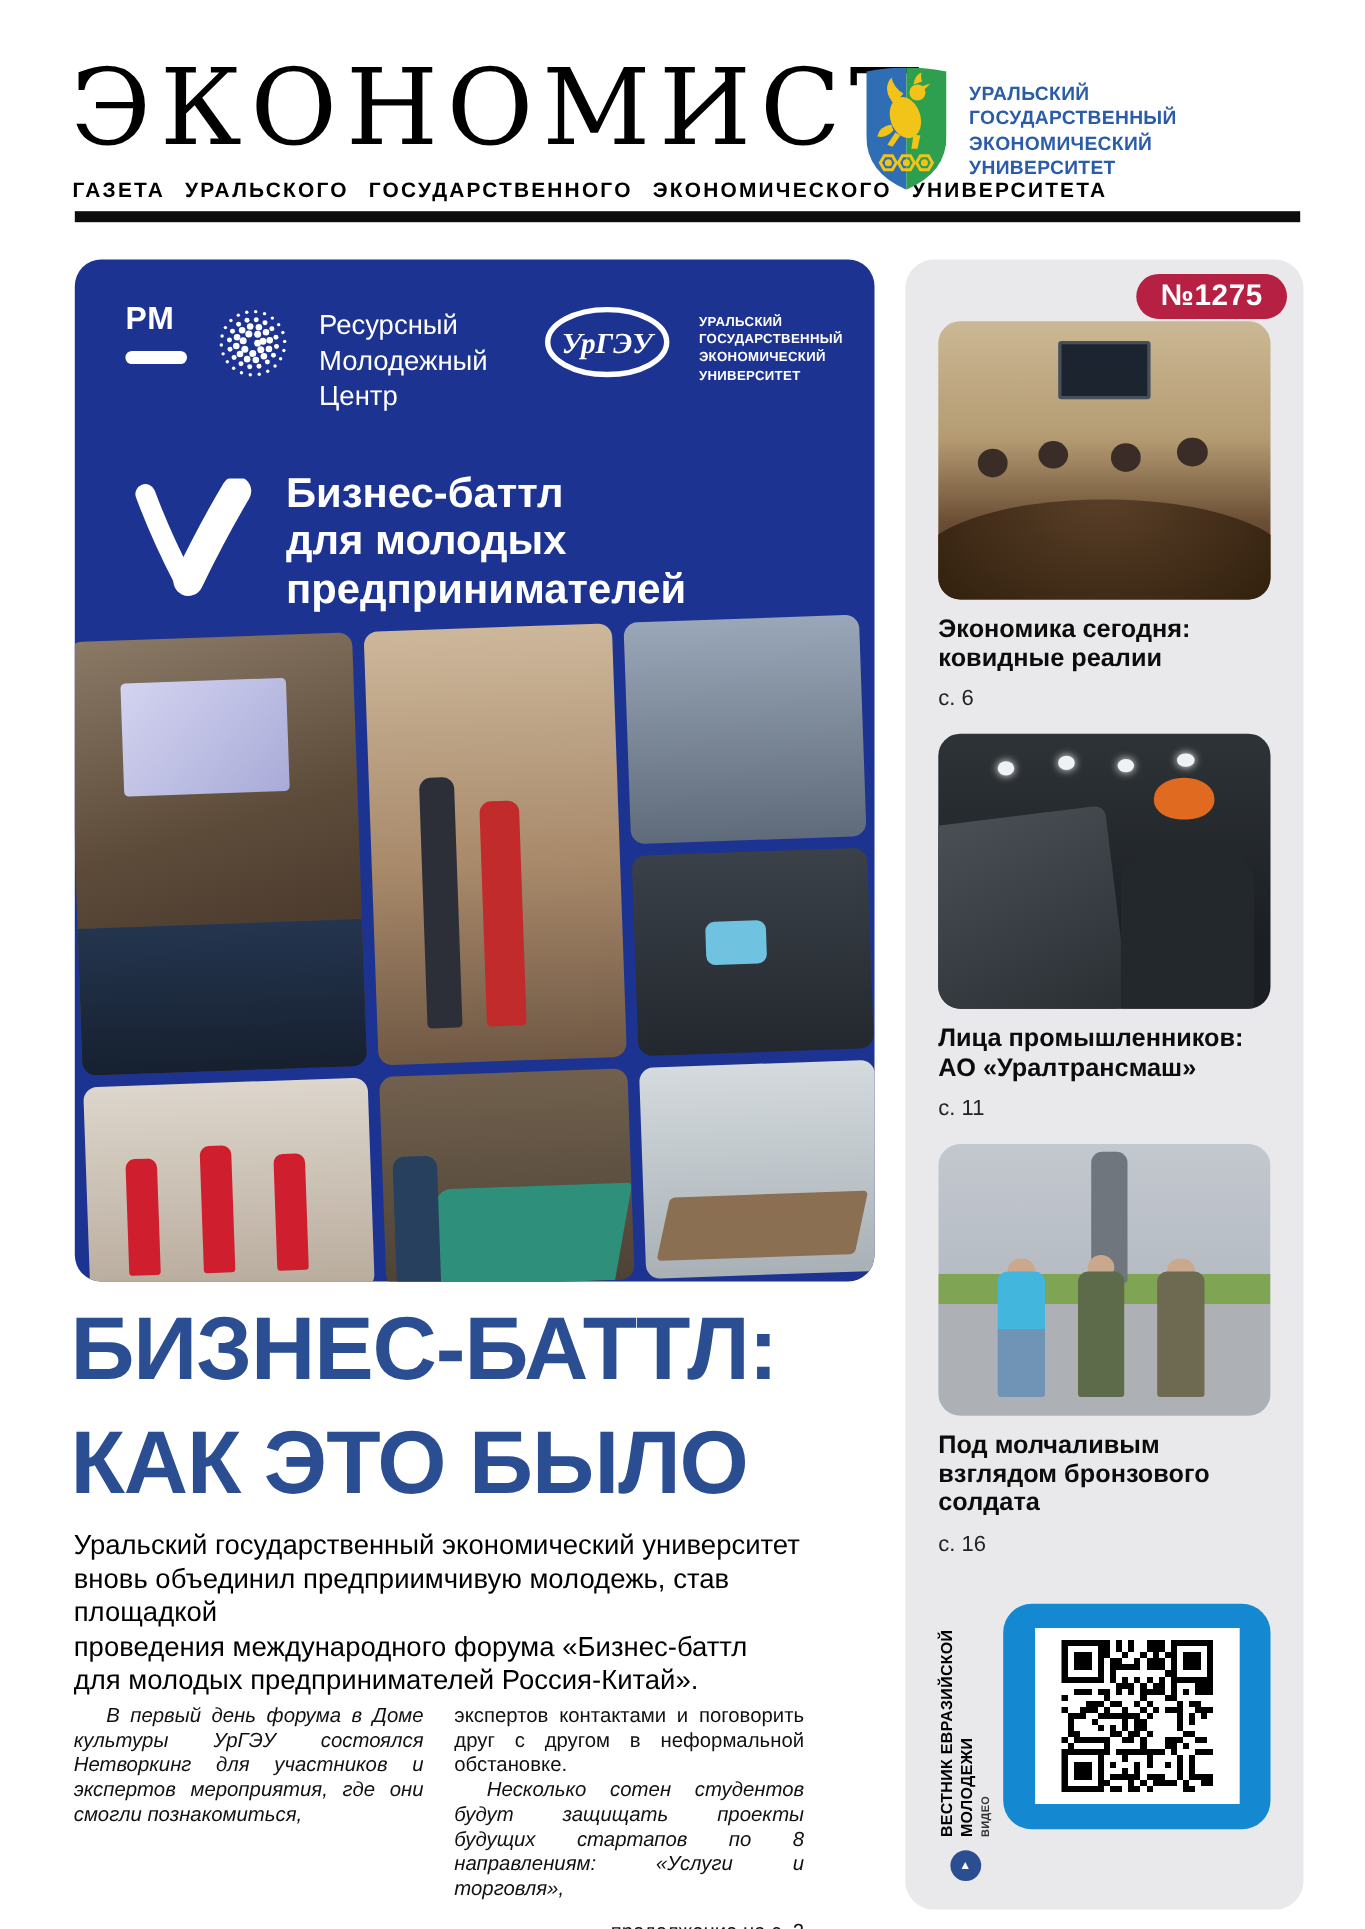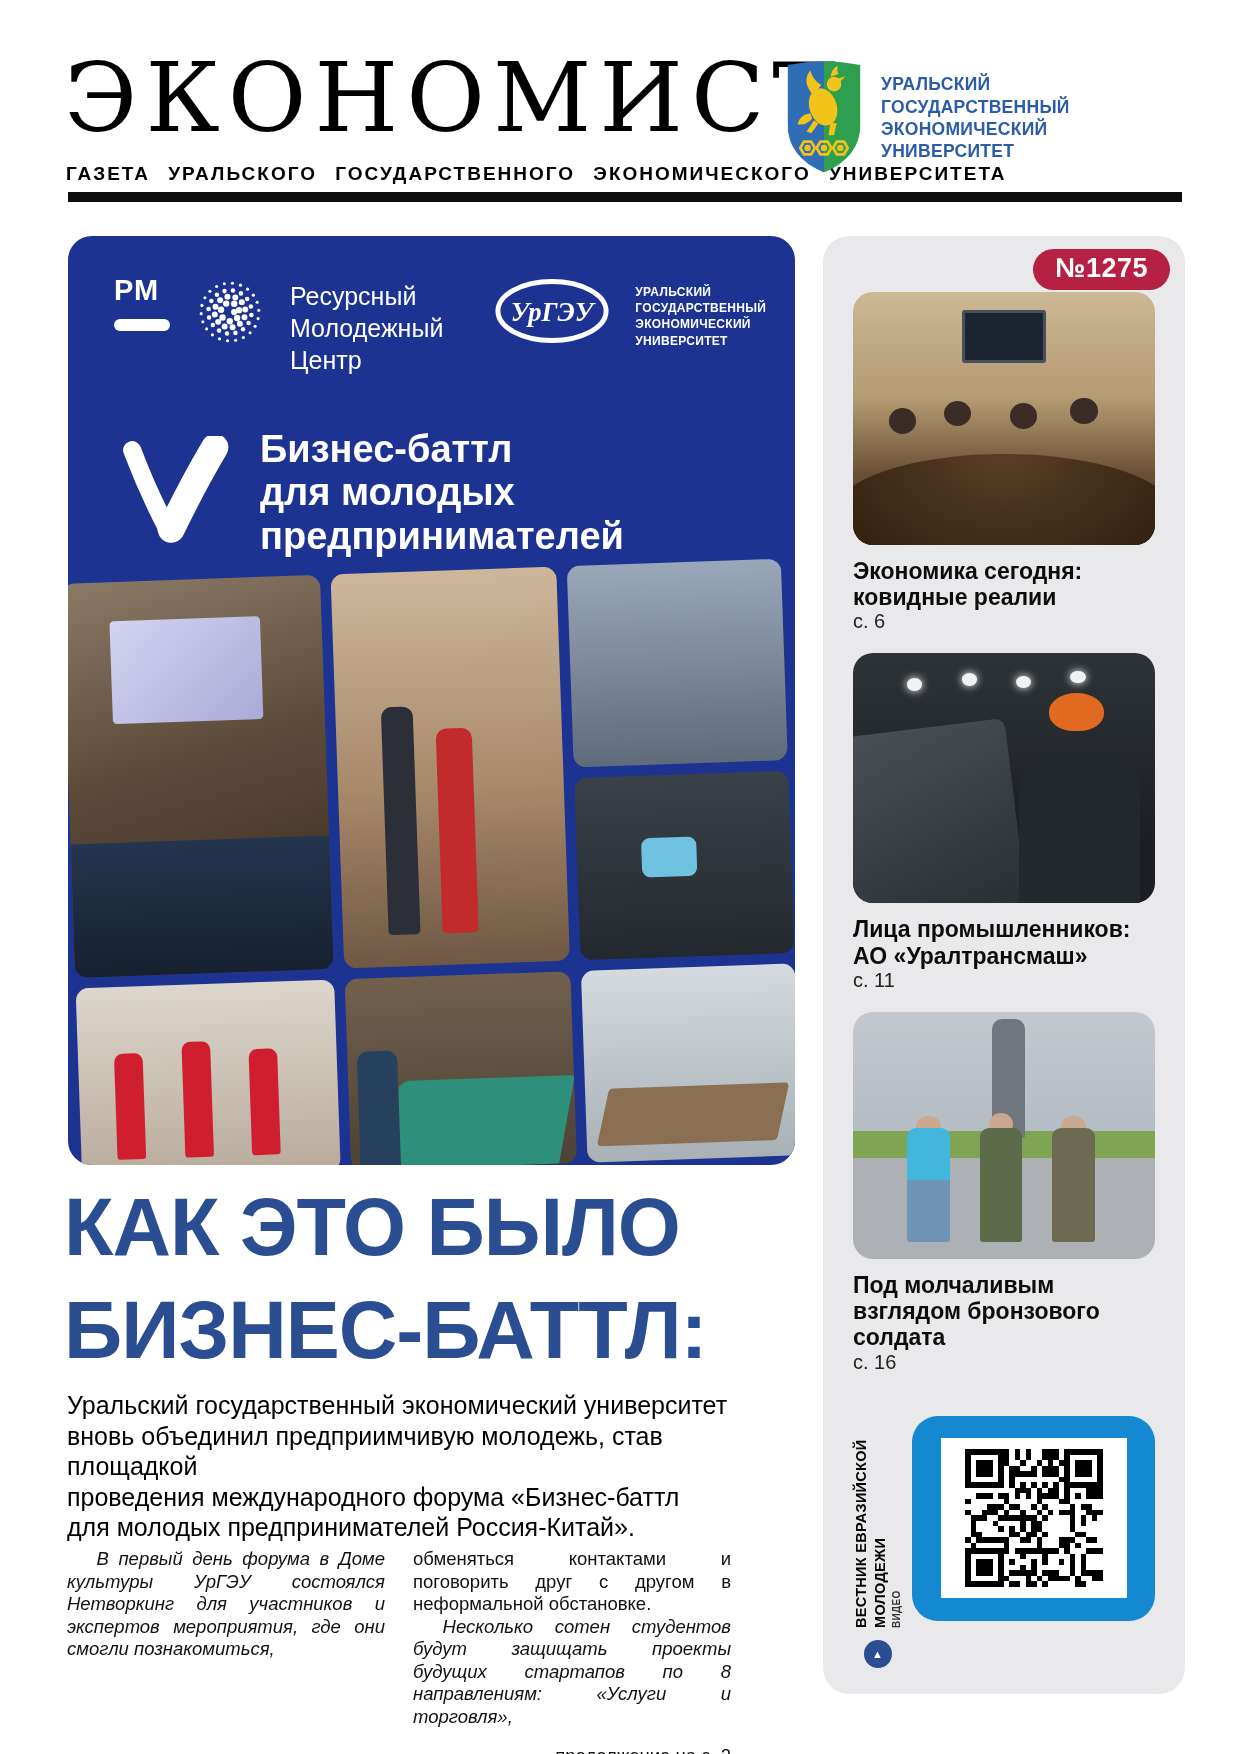--- a/index.html
+++ b/index.html
@@ -102,21 +102,21 @@
   .tp2 .machine{ position:absolute; left:-4%; bottom:-4%; width:58%; height:74%; background:linear-gradient(160deg,#4a5056,#2a2f34); border-radius:10px; transform:rotate(-7deg); }
   .tp2 .helmet{ position:absolute; right:17%; top:16%; width:18%; height:15%; background:#e06a1f; border-radius:50% 50% 46% 46%; }
   .tp2 .worker{ position:absolute; right:5%; bottom:0; width:40%; height:56%; background:#23282d; border-radius:24px 24px 0 0; }
   .tp3{ height:247px; margin-top:20px;
     background:linear-gradient(180deg, rgba(0,0,0,0) 0 48%, #7fa453 48% 59%, #adb1b5 59% 100%),
                linear-gradient(180deg,#c3c8cf,#a8afb8); }
   .tp3 .statue{ position:absolute; left:46%; top:3%; width:11%; height:48%; background:#6f767e; border-radius:10px 10px 2px 2px; }
   .tp3 .fig{ position:absolute; bottom:7%; width:14%; height:46%; border-radius:9px 9px 3px 3px; }
   .tp3 .head{ position:absolute; width:8%; height:9%; border-radius:50%; background:#c9a88d; }
   .teaser-title{ font-size:23px; font-weight:bold; line-height:1.14; margin-top:13px; color:#0c0c0c; }
-  .teaser-page{ font-size:20px; margin-top:0; color:#222; }
+  .teaser-page{ font-size:20px; margin-top:14px; color:#222; }
 
   .qr-section{ display:flex; margin-top:42px; gap:10px; }
   .qr-labels{ display:flex; gap:3px; height:212px; }
   .vtext{
     writing-mode:vertical-rl; transform:rotate(180deg);
     font-weight:bold; font-size:14.5px; letter-spacing:.3px; color:#000;
   }
   .vtext.small{ font-weight:bold; font-size:10px; color:#333; }
   .label-col{ display:flex; flex-direction:column; align-items:center; }
   .up-circle{
@@ -296,35 +296,35 @@
         <div class="table"></div>
         <div class="suit"></div>
       </div>
       <div class="tile t-g">
         <div class="desk"></div>
       </div>
     </div>
   </div>
 
   <div class="headline">
+    <div>БИЗНЕС-БАТТЛ:</div>
     <div>КАК ЭТО БЫЛО</div>
-    <div>БИЗНЕС-БАТТЛ:</div>
   </div>
 
   <p class="lead pre">Уральский государственный экономический университет
 вновь объединил предприимчивую молодежь, став площадкой
 проведения международного форума «Бизнес-баттл
 для молодых предпринимателей Россия-Китай».</p>
 
   <div class="columns">
     <div class="col">
       <p class="indent">В первый день форума в Доме культуры УрГЭУ состоялся Нетворкинг для участников и экспертов мероприятия, где они смогли познакомиться,</p>
     </div>
     <div class="col">
-      <p>обменяться контактами и поговорить друг с другом в неформальной обстановке.</p>
+      <p>экспертов контактами и поговорить друг с другом в неформальной обстановке.</p>
       <p class="indent">Несколько сотен студентов будут защищать проекты будущих стартапов по 8 направлениям: «Услуги и торговля»,</p>
       <div class="continuation">продолжение на с. 2</div>
     </div>
   </div>
 
   <aside class="sidebar">
     <div class="issue-badge">№1275</div>
 
     <figure class="teaser-photo tp1">
       <div class="tv"></div>

